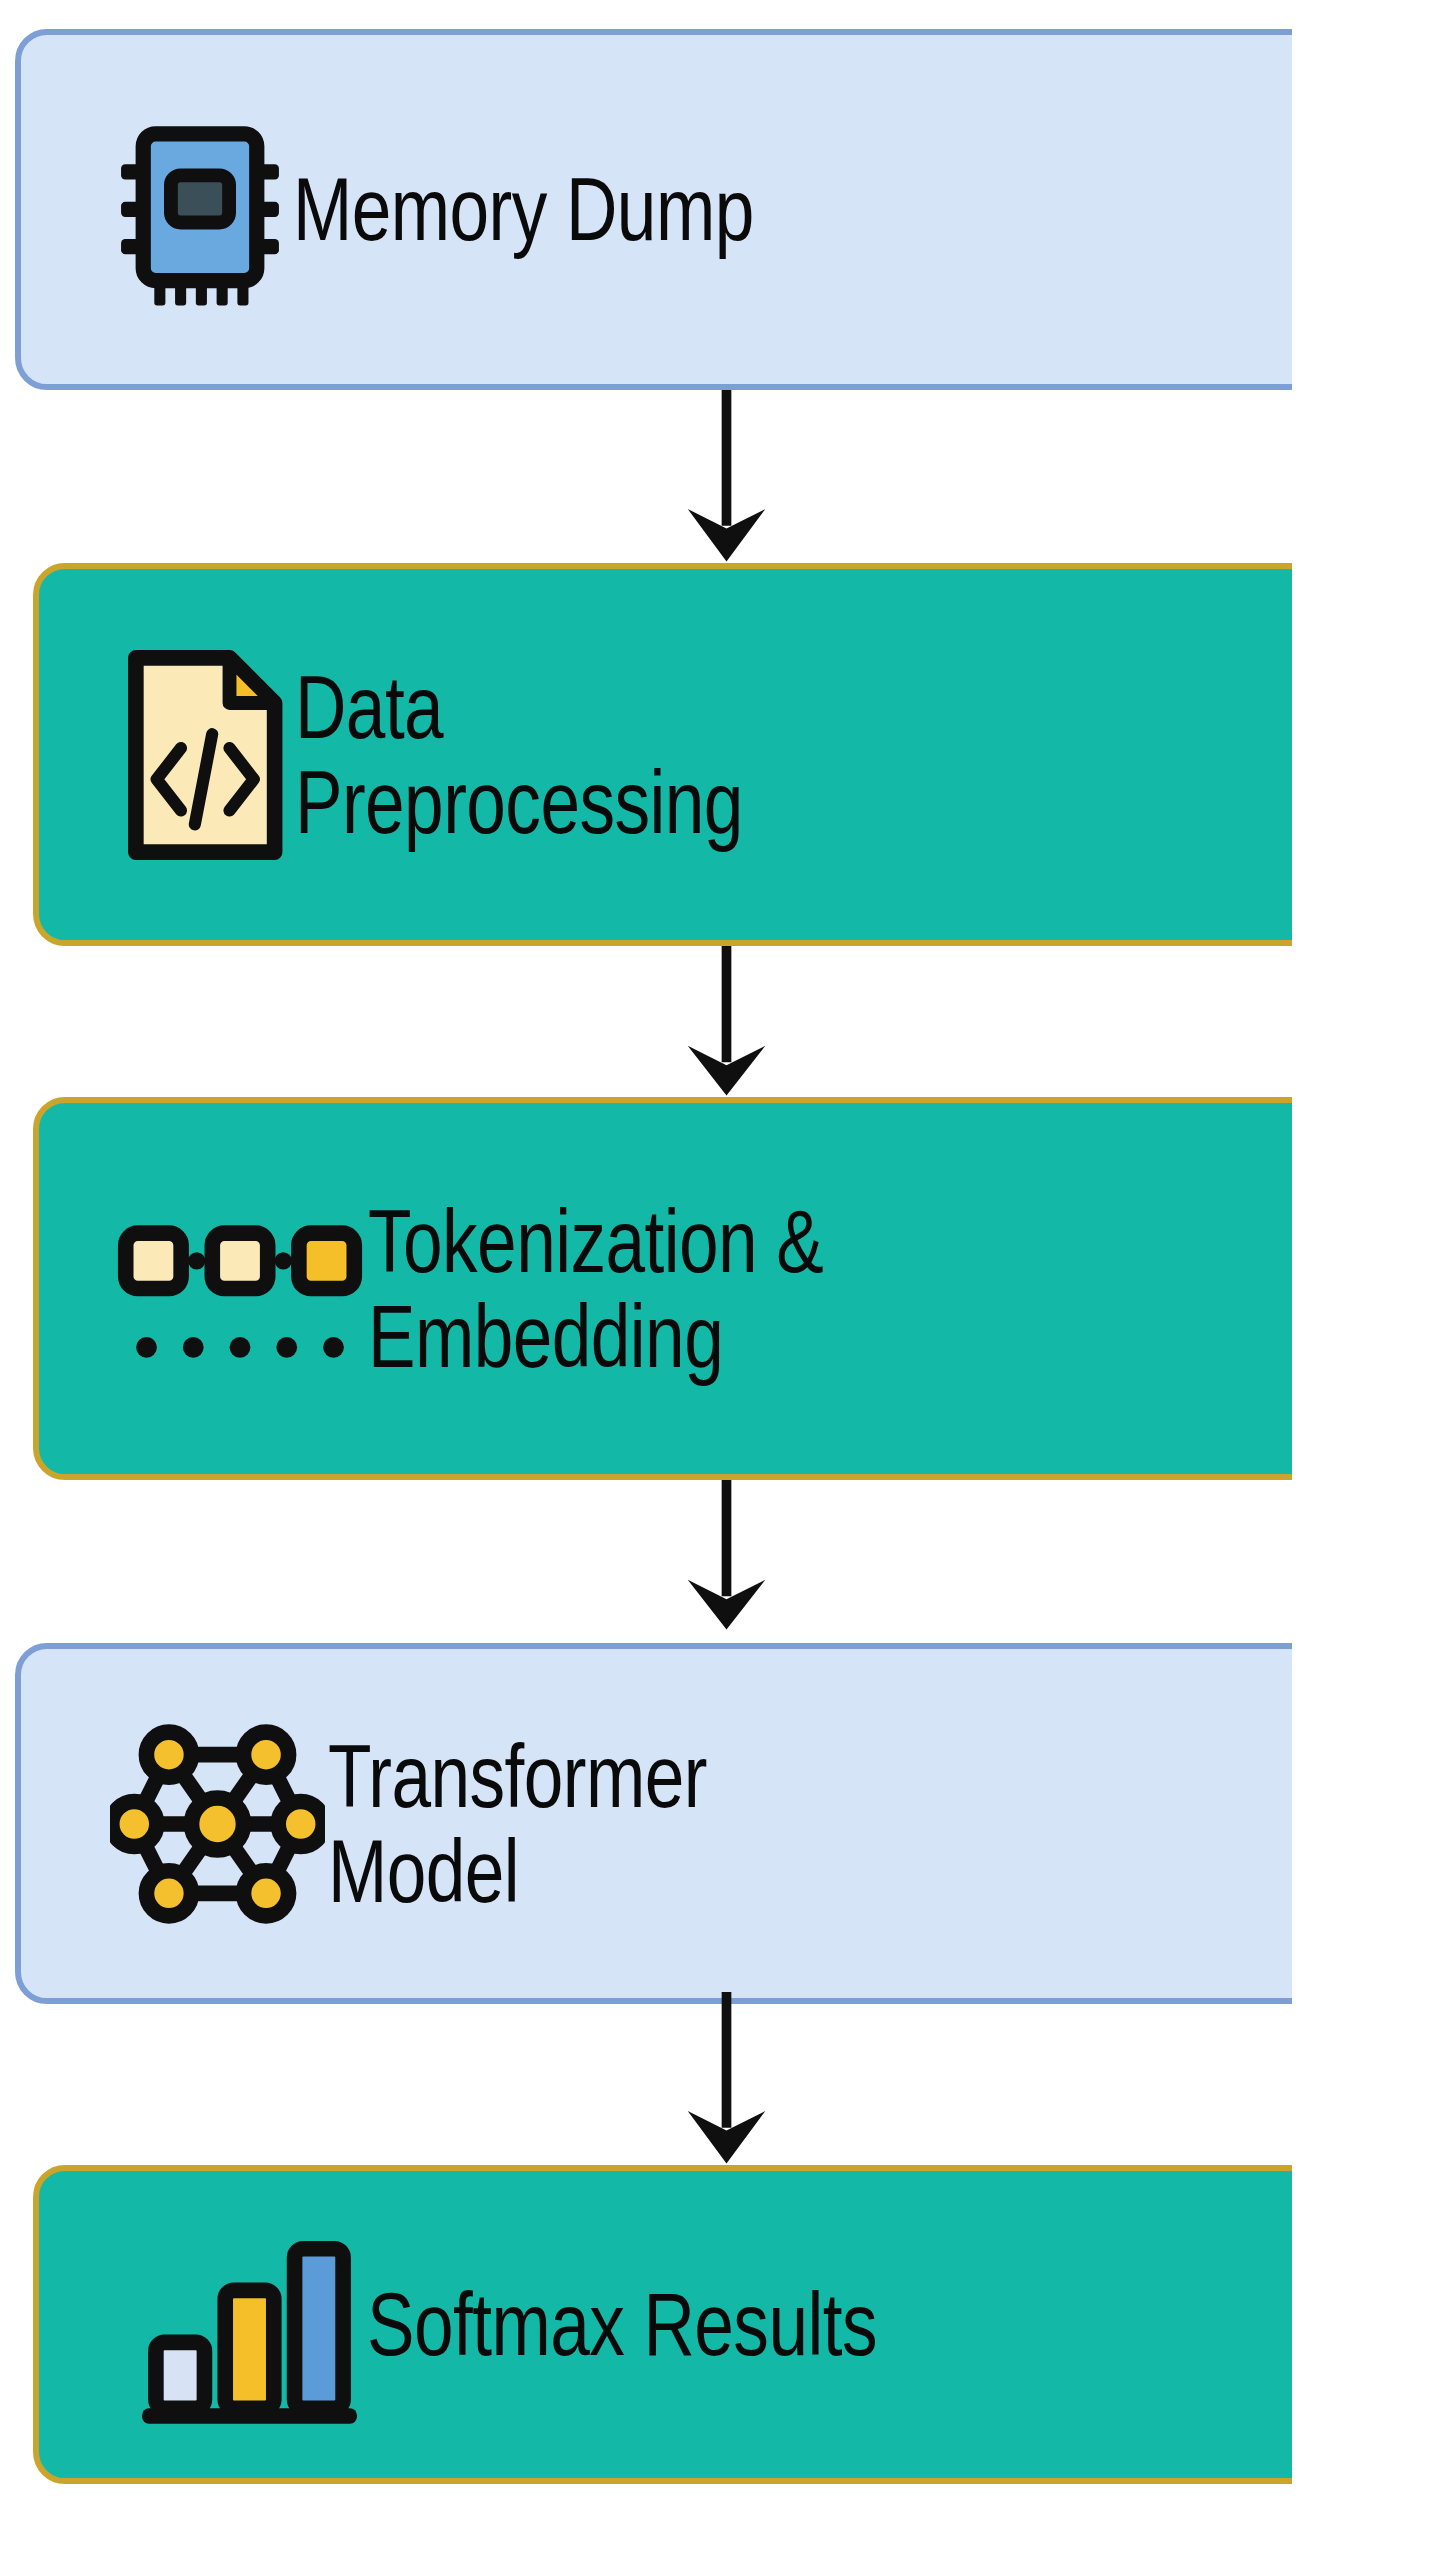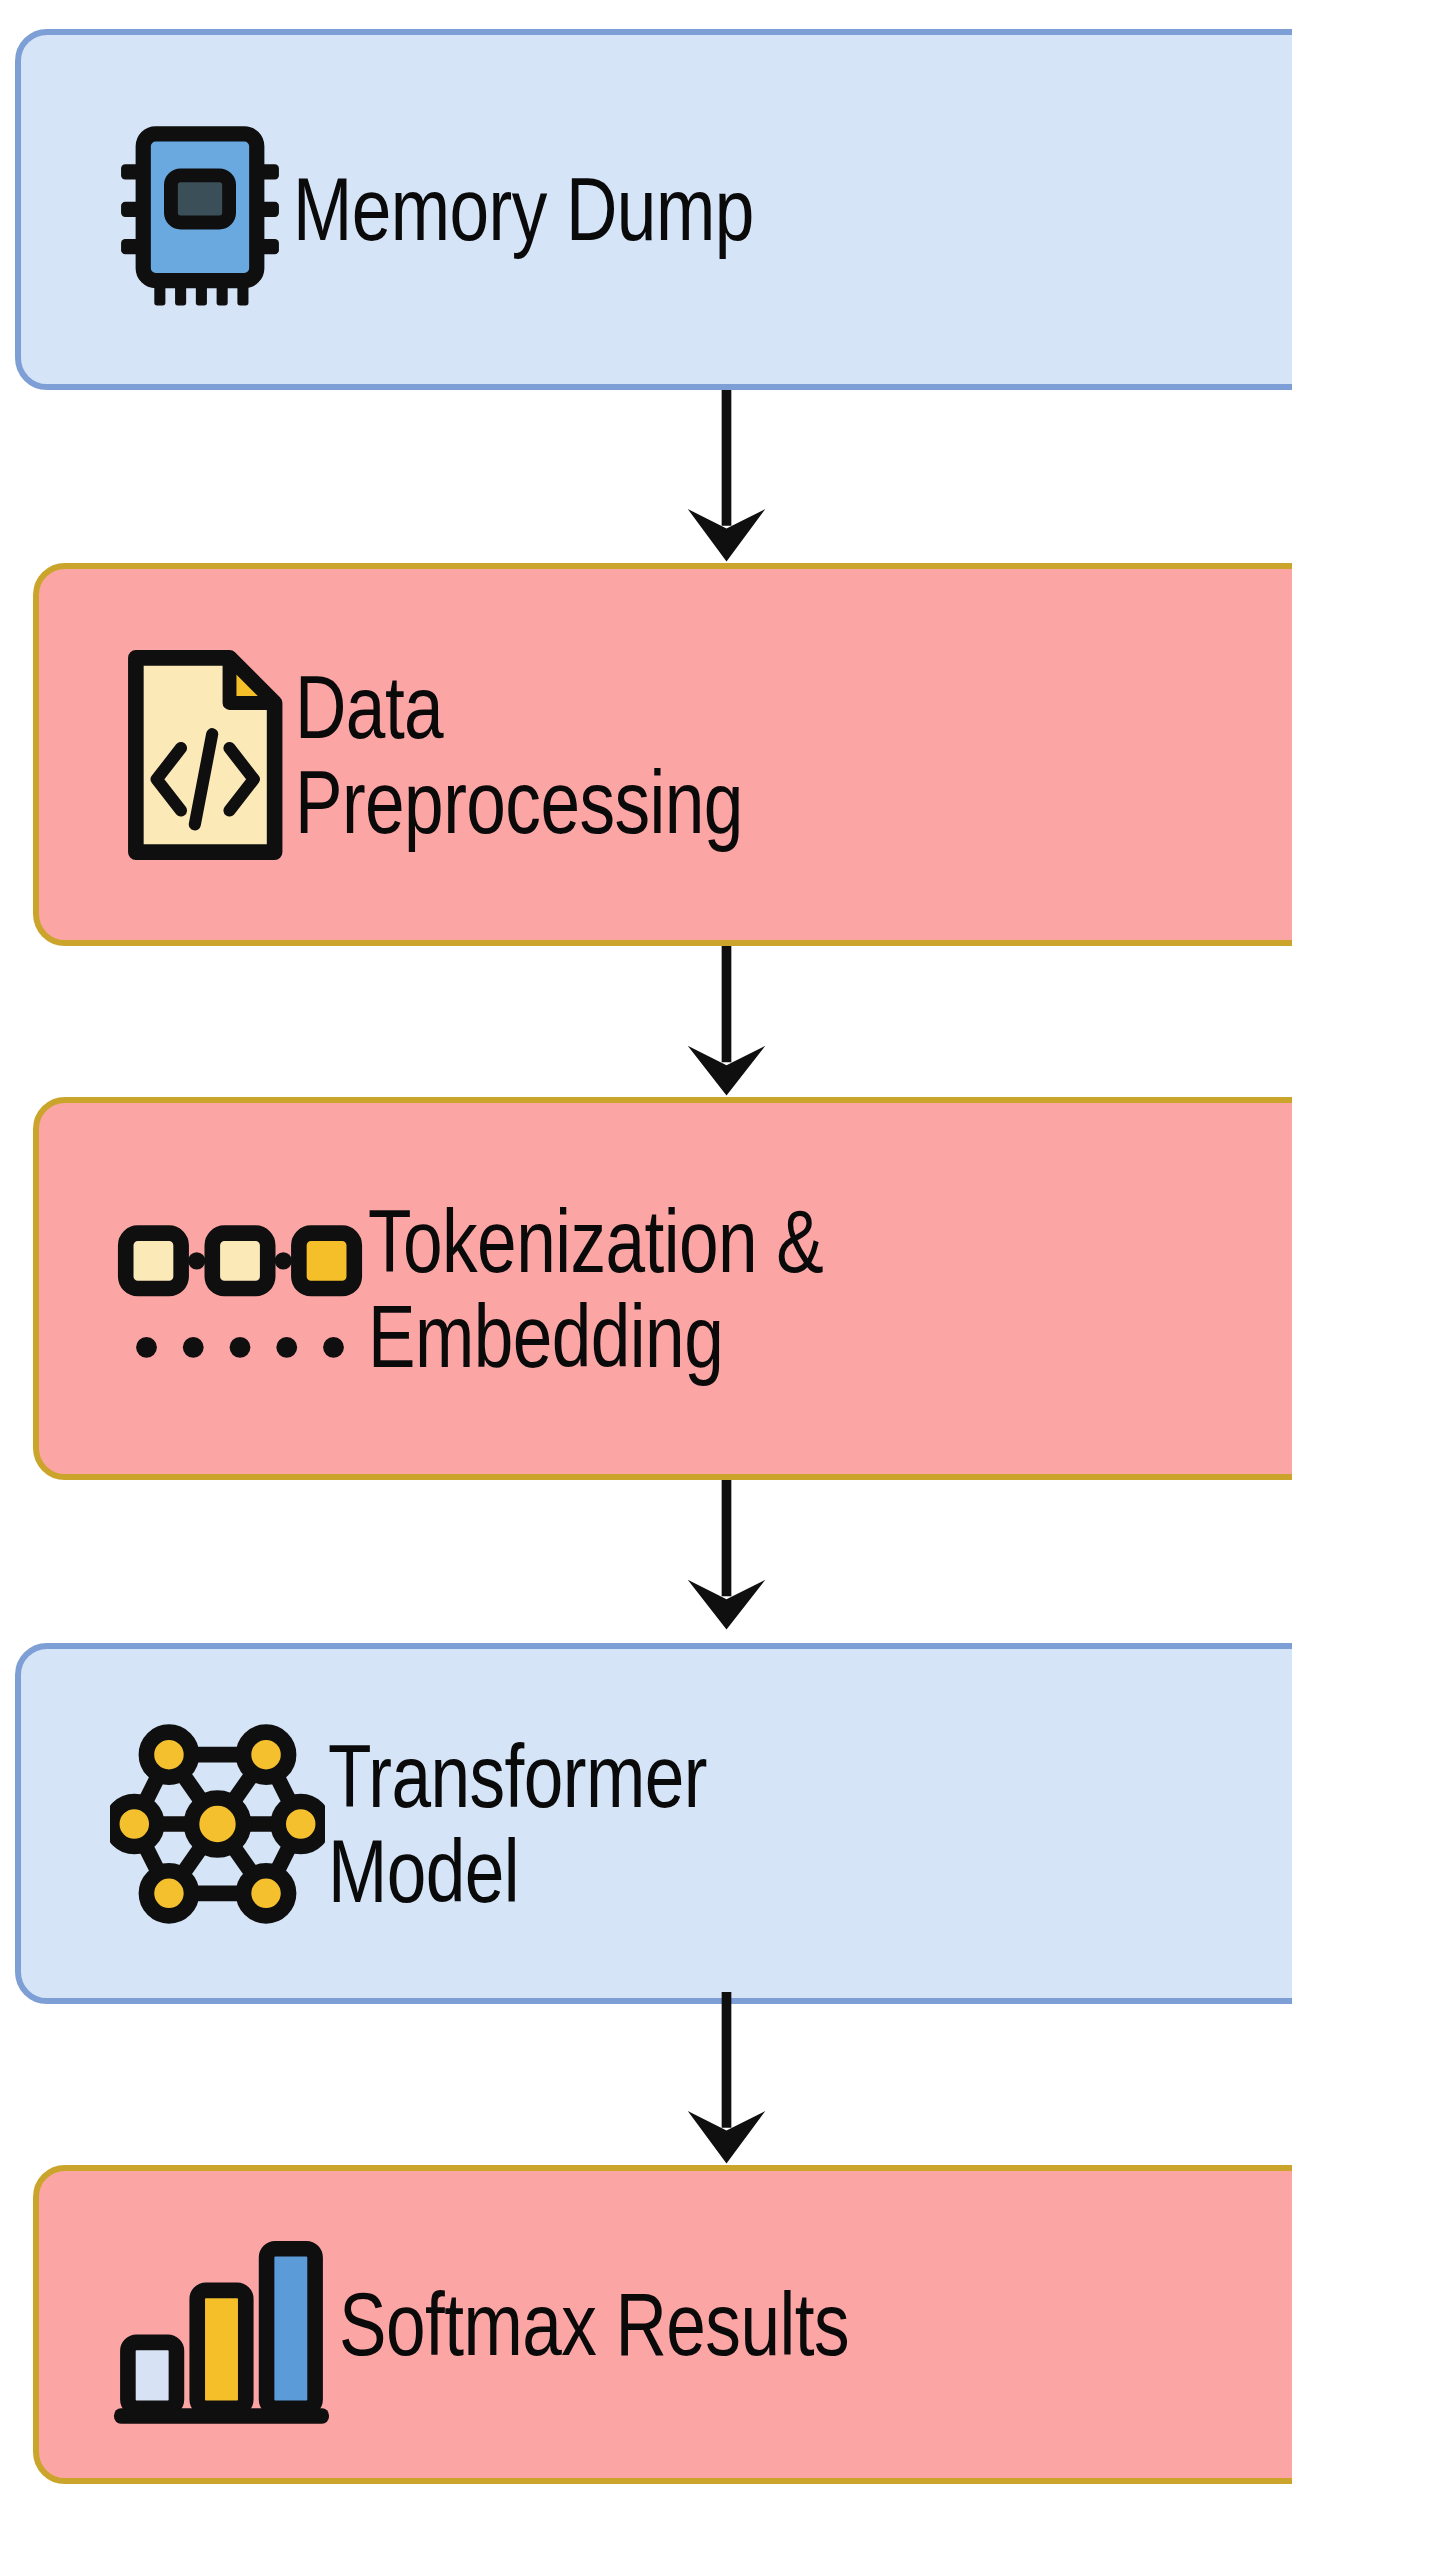--- a/index.html
+++ b/index.html
@@ -18,21 +18,21 @@
     align-items:center;
     border-radius:32px;
     border-style:solid;
   }
   .node.blue{
     background:#d6e4f8;
     border-color:#7d9fd6;
     border-width:6.2px;
   }
   .node.gold{
-    background:#fca5a5;
+    background:#14b8a6;
     border-color:#cba52b;
     border-width:6.2px;
   }
   .icon-wrap{
     flex:0 0 auto;
     display:flex;
     align-items:center;
     justify-content:center;
   }
   .node-label{
@@ -48,21 +48,21 @@
   }
 
   
   .arrow{position:absolute;}
 
   
   #n-memory      {left:15.3px; top:29px;   width:1415px;height:361px;  padding-left:89px;}
   #n-preprocess  {left:33px; top:563px;  width:1380px;height:383px;  padding-left:76px;}
   #n-tokenize    {left:33px; top:1097px; width:1380px;height:383px;  padding-left:76px;}
   #n-transformer {left:15.3px; top:1631px; width:1415px;height:361px;  padding-left:89px;margin-top:12px;}
-  #n-softmax     {left:33px; top:2165px; width:1380px;height:319px;  padding-left:68px;}
+  #n-softmax     {left:33px; top:2165px; width:1380px;height:319px;  padding-left:96px;}
 
   #a1{left:657px; top:390px;  width:139px;height:173px;}
   #a2{left:657px; top:946px; width:139px;height:151px;}
   #a3{left:657px; top:1480px; width:139px;height:151px;}
   #a4{left:657px; top:1992px; width:139px;height:173px;}
 </style>
 </head>
 <body>
 
 <div id="stage">

